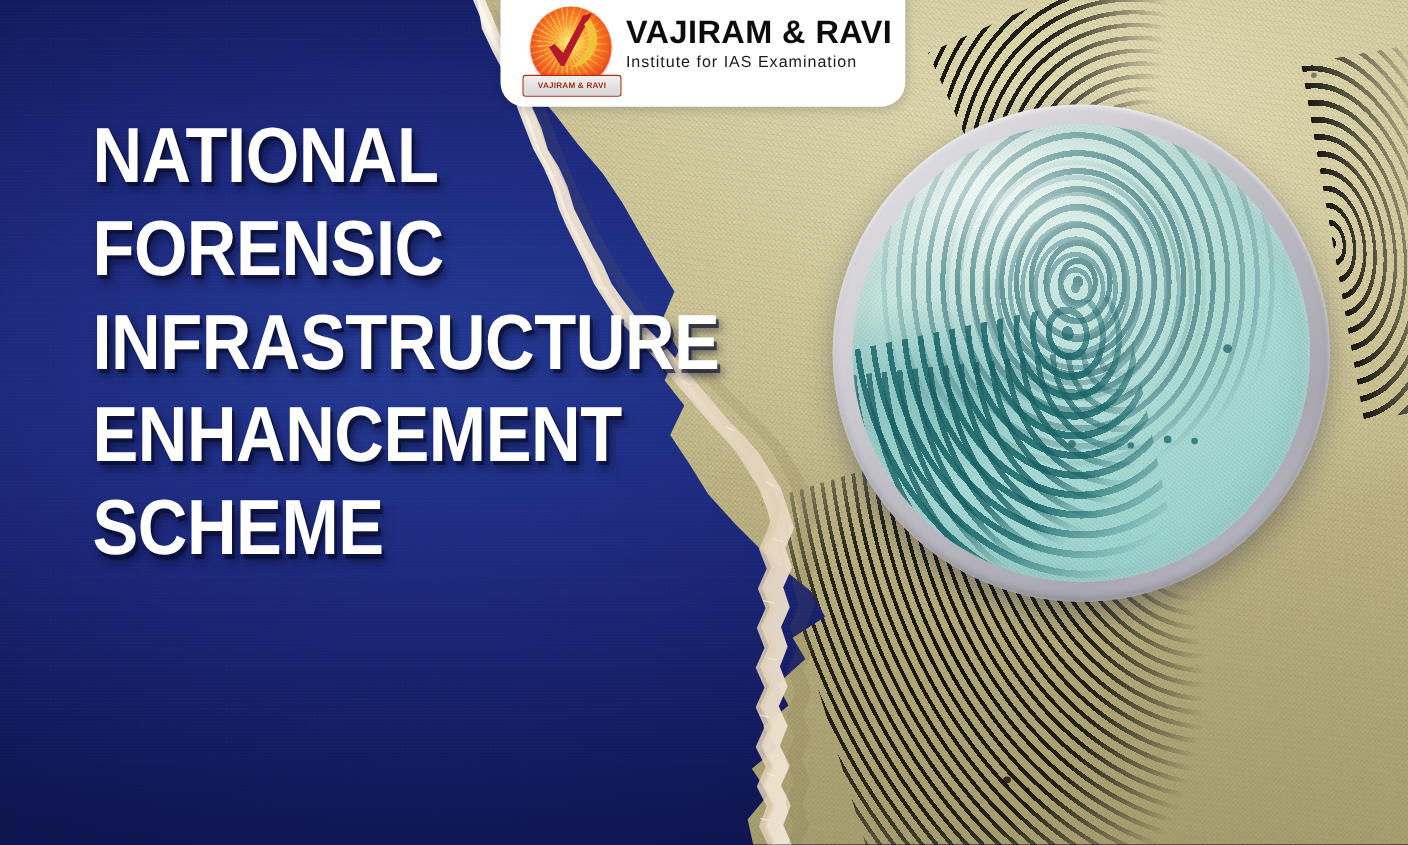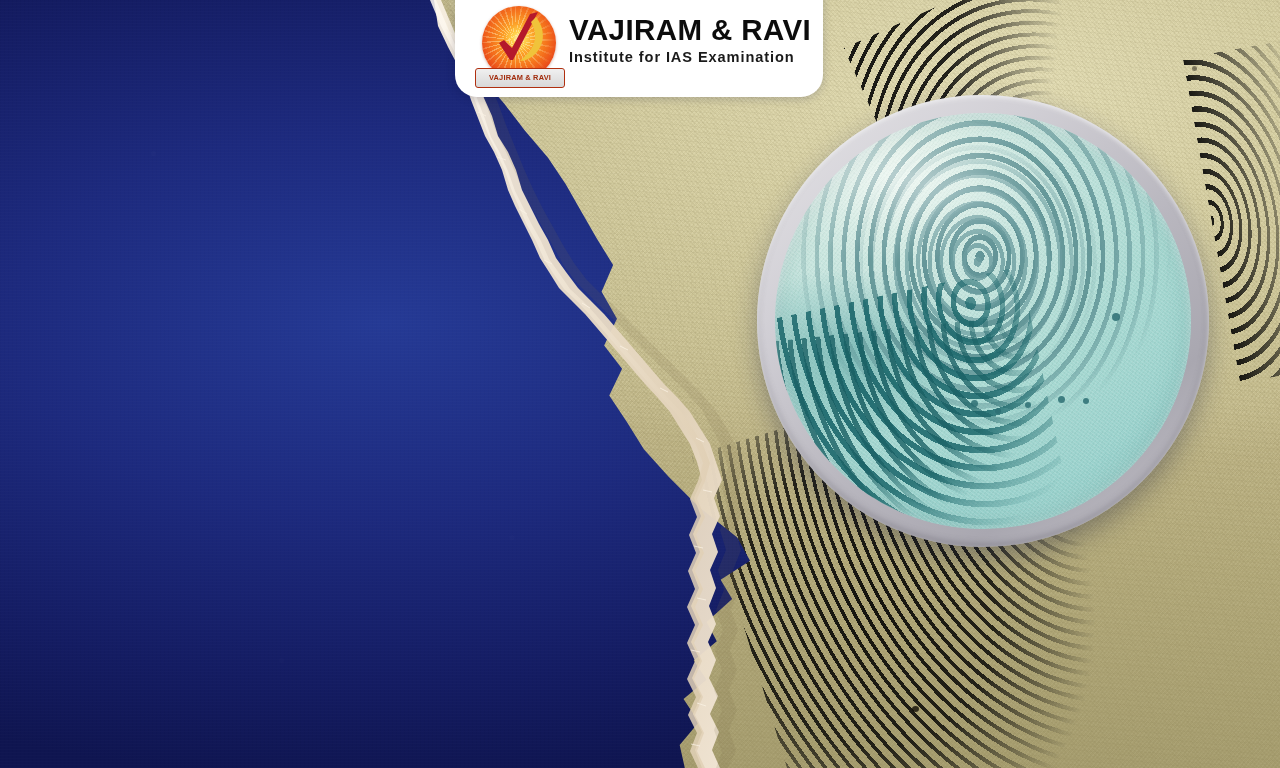--- a/index.html
+++ b/index.html
@@ -256,21 +256,21 @@
     font-size:7.4px; font-weight:bold; color:#a22b0c;
     letter-spacing:.2px; white-space:nowrap;
     font-family:"Liberation Sans", sans-serif;
   }
   .logo-text { display:flex; flex-direction:column; justify-content:center; padding-bottom:10px; }
   .logo-title {
     font-size:29.5px; font-weight:bold; color:#0c0c0c;
     letter-spacing:.4px; line-height:1.06; white-space:nowrap;
   }
   .logo-sub {
-    font-size:14.6px; color:#1a1a1a; font-weight:700;
+    font-size:14.6px; color:#1a1a1a; font-weight:400;
     letter-spacing:.9px; line-height:1.35; margin-top:3px; white-space:nowrap;
   }
 
   
   .headline {
     position:absolute;
     left:84px; top:108px;
     width:620px;
     z-index:15;
   }
@@ -422,20 +422,27 @@
                L739,590 L733,570 L741,550 L735,530 L743,510
                L737,488 L743,468 L736,446 L725,425 L713,407
                L699,391 L685,377 L671,363 L657,349 L643,335
                L629,321 L615,307 L600,293 L586,279 L574,263
                L563,245 L553,227 L543,209 L533,189 L524,169
                L515,147 L506,125 L498,103 L489,83 L480,63
                L469,43 L457,21 L448,0 Z" fill="rgba(120,105,70,0.14)"></path>
     </svg>
   </div>
 
+  <div class="headline">
+    <div class="line">NATIONAL</div>
+    <div class="line">FORENSIC</div>
+    <div class="line">INFRASTRUCTURE</div>
+    <div class="line">ENHANCEMENT</div>
+    <div class="line">SCHEME</div>
+  </div>
 
   <div class="logo-badge">
     <div class="logo-mark">
       <div class="logo-sphere"></div>
       <div class="logo-rays"></div>
       <svg width="86" height="86" viewBox="0 0 86 86" aria-hidden="true">
         <path d="M22,40 L33,57 L36,57 L61,9 L53,11 L35,45 L27,37 Z" fill="#b5192b"></path>
         <path d="M59,14 C67,24 69,38 60,49 C55,55 48,58 43,58 C49,52 55,47 57,40 C59,33 58,26 54,19 Z" fill="#f0c33a"></path>
       </svg>
       <div class="logo-ribbon">

